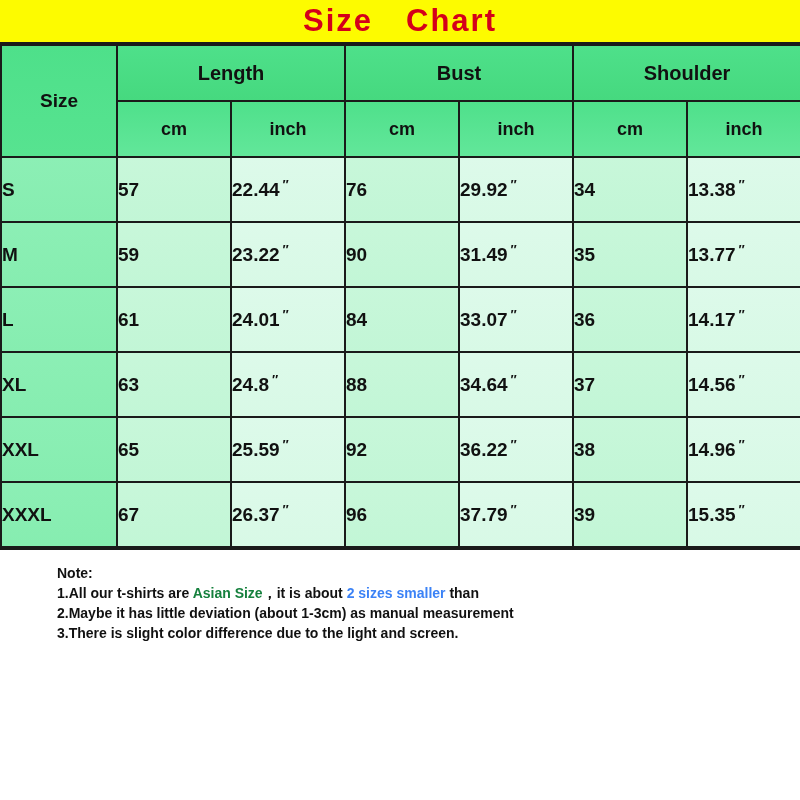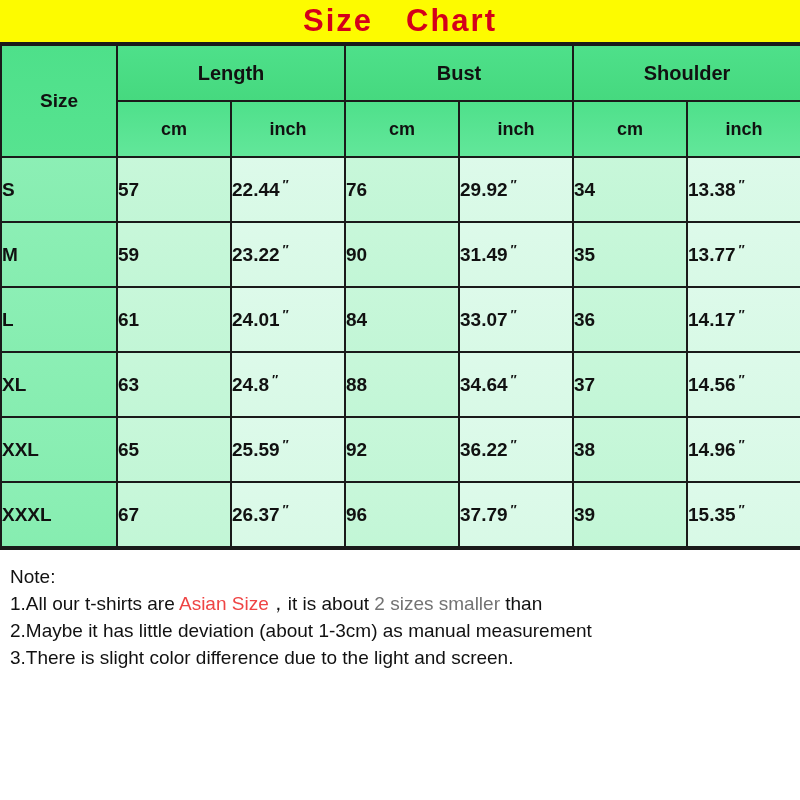--- a/index.html
+++ b/index.html
@@ -81,28 +81,29 @@
     vertical-align: super;
   }
   
   #note-block {
     flex: 1;
     background: #ffffff;
     border-top: 2px solid #1a1a1a;
     padding: 14px 8px 6px 10px;
   }
   #note-block .note-line {
-    font-size: 19px;
-    font-weight: normal;
+    font-size: 14px;
+    font-weight: bold;
     color: #111111;
     line-height: 1.42;
     white-space: nowrap;
-  }
-  .hl-pink { color: #ef4444; }
-  .hl-red { color: #737373; }
+    margin-left: 47px;
+  }
+  .hl-pink { color: #15803d; }
+  .hl-red { color: #3b82f6; }
 </style>
 </head>
 <body>
 
 <div id="page">
 
   <div id="title-bar">
     <span class="title-text">Size　Chart</span>
   </div>
 

